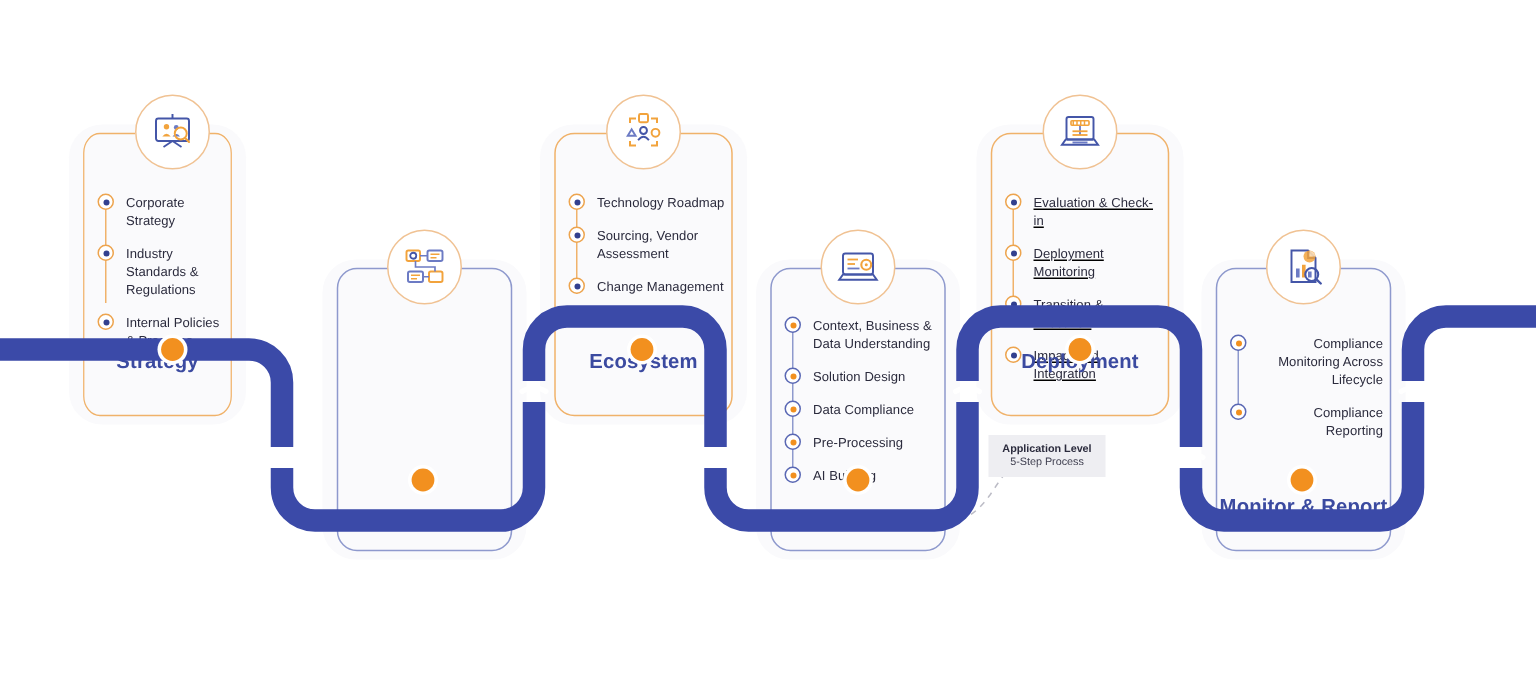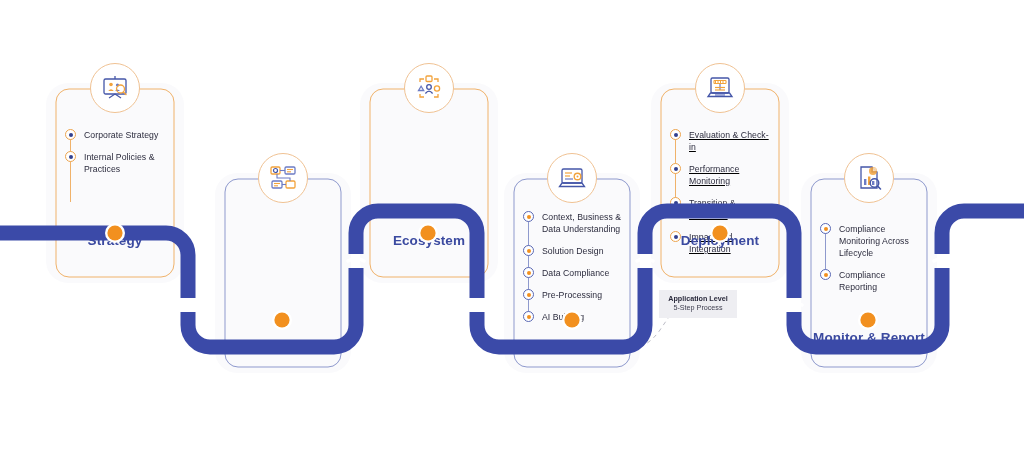--- a/index.html
+++ b/index.html
@@ -141,21 +141,21 @@
 </style>
 </head>
 <body>
 
 <div id="stage">
 
   <svg id="callout-curve" width="1024" height="454">
     <path d="M609,352 C638,352 650,344 660,330 C668,318 676,306 688,300" fill="none" stroke="#bcbcc6" stroke-width="1" stroke-dasharray="4 4"></path>
   </svg>
 
-  <div class="card up" style="left:55px; top:88px; width:120px; height:190px;">
+  <div class="card up" style="left:55px; top:88px; width:100px; height:190px;">
     <div class="glow"></div>
     <svg class="card-frame" viewBox="0 0 120 190" preserveAspectRatio="none">
       <path d="M42,1 H14 A13,13 0 0 0 1,14 V176 A13,13 0 0 0 14,189 H106 A13,13 0 0 0 119,176 V14 A13,13 0 0 0 106,1 H78" fill="none" stroke="#f0b26a" stroke-width="1"></path>
     </svg>
     <div class="badge" style="left:35px; top:-25px;">
       <svg width="32" height="32" viewBox="0 0 32 32">
         <rect x="5" y="7" width="22" height="15" rx="1.6" fill="#ffffff" stroke="#4456a8" stroke-width="1.3"></rect>
         <line x1="16" y1="4" x2="16" y2="7" stroke="#4456a8" stroke-width="1.3"></line>
         <line x1="10" y1="26" x2="16" y2="22" stroke="#4456a8" stroke-width="1.2"></line>
         <line x1="22" y1="26" x2="16" y2="22" stroke="#4456a8" stroke-width="1.2"></line>
@@ -167,20 +167,26 @@
         <line x1="24.4" y1="20" x2="27" y2="22.6" stroke="#f2a33c" stroke-width="1.4" stroke-linecap="round"></line>
       </svg>
     </div>
     <div class="bullets" style="top:40px;">
       <div class="spine" style="height:68px;"></div>
       <div class="bullet-row">
         <span class="dot">
             <i></i>
           </span>
         <span class="bullet-text">Corporate Strategy</span>
+      </div>
+      <div class="bullet-row">
+        <span class="dot">
+            <i></i>
+          </span>
+        <span class="bullet-text">Industry Standards &amp; Regulations</span>
       </div>
       <div class="bullet-row">
         <span class="dot">
             <i></i>
           </span>
         <span class="bullet-text">Internal Policies &amp; Practices</span>
       </div>
     </div>
     <div class="card-title" style="top:145px;">Strategy</div>
   </div>
@@ -220,20 +226,41 @@
         <path d="M21,7 H25 V10" fill="none" stroke="#f2a33c" stroke-width="1.3"></path>
         <path d="M7,22 V25 H11" fill="none" stroke="#f2a33c" stroke-width="1.3"></path>
         <path d="M21,25 H25 V22" fill="none" stroke="#f2a33c" stroke-width="1.3"></path>
         <rect x="13" y="4" width="6" height="5.5" rx="1" fill="none" stroke="#f2a33c" stroke-width="1.3"></rect>
         <circle cx="16" cy="15" r="2.3" fill="none" stroke="#4456a8" stroke-width="1.3"></circle>
         <path d="M12.4,21.5 q3.6,-4.6 7.2,0" fill="none" stroke="#4456a8" stroke-width="1.3"></path>
         <path d="M5.5,18.5 l2.6,-4.3 2.6,4.3 z" fill="none" stroke="#6c7bc4" stroke-width="1.3"></path>
         <circle cx="24" cy="16.5" r="2.6" fill="none" stroke="#f2a33c" stroke-width="1.3"></circle>
       </svg>
     </div>
+    <div class="bullets" style="top:40px;">
+      <div class="spine" style="height:62px;"></div>
+      <div class="bullet-row">
+        <span class="dot">
+            <i></i>
+          </span>
+        <span class="bullet-text">Technology Roadmap</span>
+      </div>
+      <div class="bullet-row">
+        <span class="dot">
+            <i></i>
+          </span>
+        <span class="bullet-text">Sourcing, Vendor Assessment</span>
+      </div>
+      <div class="bullet-row">
+        <span class="dot">
+            <i></i>
+          </span>
+        <span class="bullet-text">Change Management</span>
+      </div>
+    </div>
     <div class="card-title" style="top:145px;">Ecosystem</div>
   </div>
 
   <div class="card down" style="left:513px; top:178px; width:118px; height:190px;">
     <div class="glow"></div>
     <svg class="card-frame" viewBox="0 0 118 190" preserveAspectRatio="none">
       <path d="M41,1 H14 A13,13 0 0 0 1,14 V176 A13,13 0 0 0 14,189 H104 A13,13 0 0 0 117,176 V14 A13,13 0 0 0 104,1 H77" fill="none" stroke="#8e99cd" stroke-width="1"></path>
     </svg>
     <div class="badge" style="left:34px; top:-25px;">
       <svg width="32" height="32" viewBox="0 0 32 32">
@@ -307,21 +334,21 @@
       <div class="bullet-row">
         <span class="dot">
             <i></i>
           </span>
         <span class="bullet-text">Evaluation &amp; Check-in</span>
       </div>
       <div class="bullet-row">
         <span class="dot">
             <i></i>
           </span>
-        <span class="bullet-text">Performance Monitoring</span>
+        <span class="bullet-text">Deployment Monitoring</span>
       </div>
       <div class="bullet-row">
         <span class="dot">
             <i></i>
           </span>
         <span class="bullet-text">Transition &amp; Execution</span>
       </div>
       <div class="bullet-row">
         <span class="dot">
             <i></i>
@@ -343,21 +370,21 @@
         <path d="M19,5 V10 H24" fill="none" stroke="#4456a8" stroke-width="1.2"></path>
         <rect x="11" y="17" width="2.4" height="6" fill="#6c7bc4"></rect>
         <rect x="15" y="14.5" width="2.4" height="8.5" fill="#f2a33c"></rect>
         <rect x="19" y="19" width="2.4" height="4" fill="#6c7bc4"></rect>
         <circle cx="20" cy="9" r="4" fill="#f2a33c" opacity="0.85"></circle>
         <path d="M20,5.2 A3.9,3.9 0 0 1 23.8,9 L20,9 z" fill="#ffffff" opacity=".55"></path>
         <circle cx="21.5" cy="21" r="4.3" fill="none" stroke="#4456a8" stroke-width="1.4"></circle>
         <line x1="24.6" y1="24.2" x2="27.5" y2="27" stroke="#4456a8" stroke-width="1.6" stroke-linecap="round"></line>
       </svg>
     </div>
-    <div class="bullets" style="top:44px;">
+    <div class="bullets" style="top:44px;text-align:right;">
       <div class="spine" style="height:46px;"></div>
       <div class="bullet-row">
         <span class="dot">
             <i></i>
           </span>
         <span class="bullet-text">Compliance Monitoring Across Lifecycle</span>
       </div>
       <div class="bullet-row">
         <span class="dot">
             <i></i>

